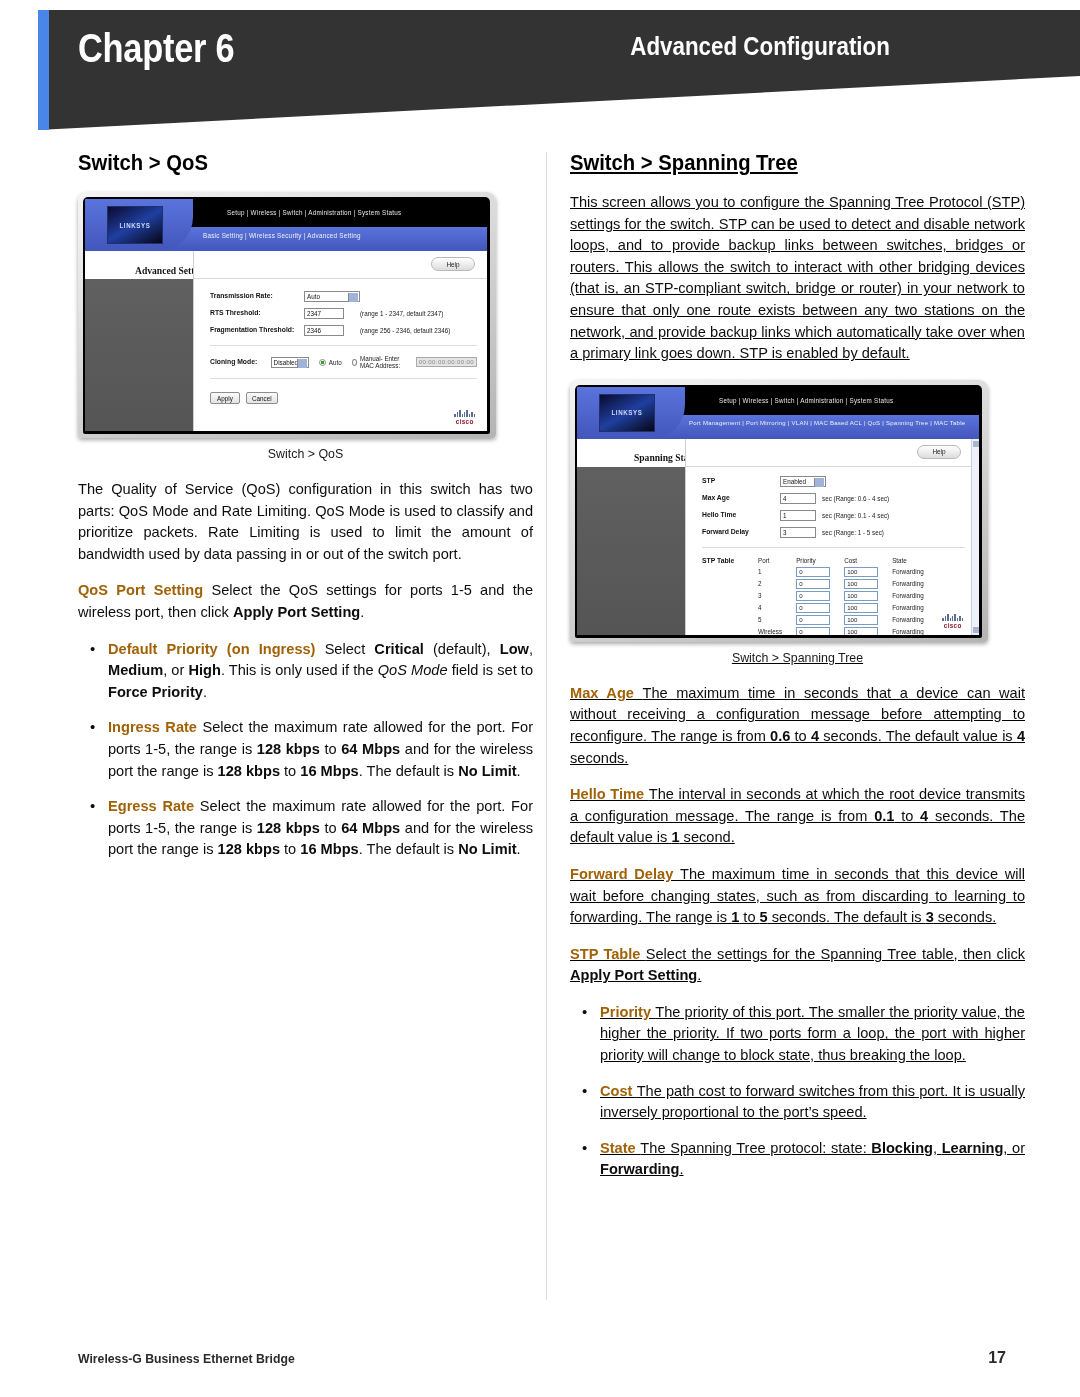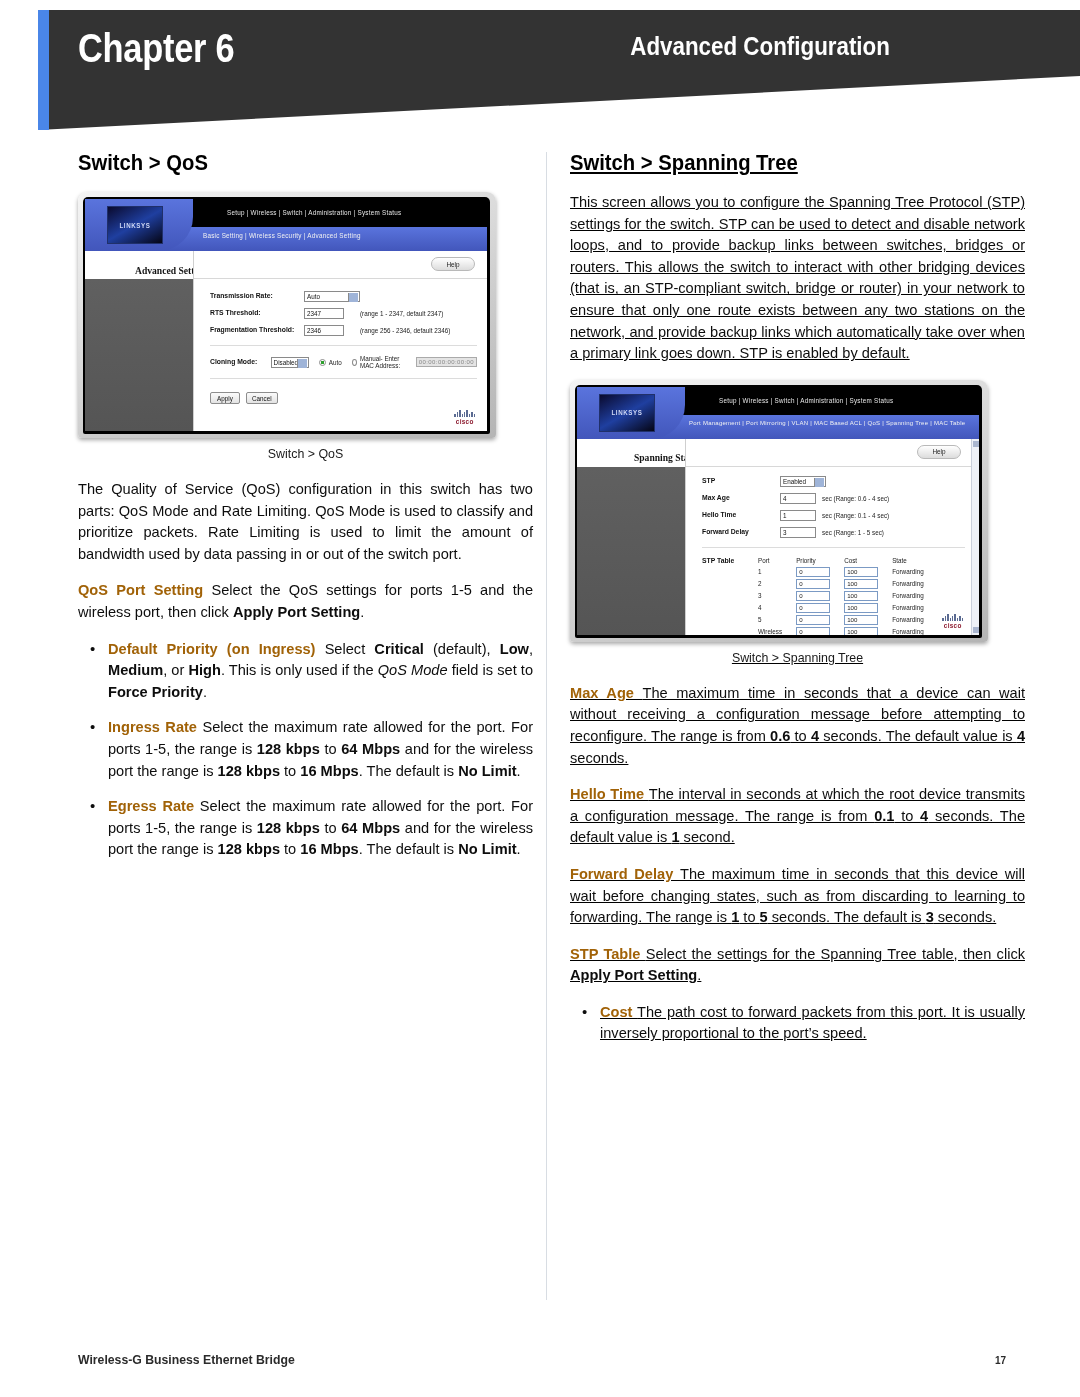--- a/index.html
+++ b/index.html
@@ -269,21 +269,21 @@
     position: absolute; left: 78px; right: 74px; bottom: 30px;
     display: flex; justify-content: space-between; align-items: baseline;
   }
   .footer .fl {
     font-family: "Liberation Sans Narrow", "Liberation Sans", sans-serif;
     font-size: 13.6px; font-weight: bold; color: #2b2b2b;
     transform: scaleX(0.9); transform-origin: left center;
   }
   .footer .fr {
     font-family: "Liberation Sans Narrow", "Liberation Sans", sans-serif;
-    font-size: 10px; font-weight: bold; color: #2b2b2b;
+    font-size: 16px; font-weight: bold; color: #2b2b2b;
   }
 </style>
 </head>
 <body>
 
 <div class="header">
   <div class="header-dark"></div>
   <div class="header-stripe"></div>
   <div class="chapter-title">Chapter 6</div>
   <div class="chapter-section">Advanced Configuration</div>
@@ -558,21 +558,23 @@
   <div class="fig-caption">Switch &gt; Spanning Tree</div>
 
   <div id="right-paragraphs">
       <p class="body"><span class="term">Max Age </span><span>The maximum time in seconds that a device can wait without receiving a configuration message before attempting to reconfigure. The range is from </span><span class="b">0.6</span><span> to </span><span class="b">4</span><span> seconds. The default value is </span><span class="b">4</span><span> seconds.</span></p>
       <p class="body"><span class="term">Hello Time </span><span>The interval in seconds at which the root device transmits a configuration message. The range is from </span><span class="b">0.1</span><span> to </span><span class="b">4</span><span> seconds. The default value is </span><span class="b">1</span><span> second.</span></p>
       <p class="body"><span class="term">Forward Delay </span><span>The maximum time in seconds that this device will wait before changing states, such as from discarding to learning to forwarding. The range is </span><span class="b">1</span><span> to </span><span class="b">5</span><span> seconds. The default is </span><span class="b">3</span><span> seconds.</span></p>
       <p class="body"><span class="term">STP Table </span><span>Select the settings for the Spanning Tree table, then click </span><span class="b">Apply Port Setting</span><span>.</span></p>
     </div>
 
   <ul class="bullets" id="right-bullets">
-      <li><span class="term">Cost </span><span>The path cost to forward packets from this port. It is usually inversely proportional to the port’s speed.</span></li>
+      <li><span class="term">Priority </span><span>The priority of this port. The smaller the priority value, the higher the priority. If two ports form a loop, the port with higher priority will change to block state, thus breaking the loop.</span></li>
+      <li><span class="term">Cost </span><span>The path cost to forward switches from this port. It is usually inversely proportional to the port’s speed.</span></li>
+      <li><span class="term">State </span><span>The Spanning Tree protocol: state: </span><span class="b">Blocking</span><span>, </span><span class="b">Learning</span><span>, or </span><span class="b">Forwarding</span><span>.</span></li>
     </ul>
 
 
 </div>
 
 <div class="footer">
   <div class="fl">Wireless-G Business Ethernet Bridge</div>
   <div class="fr">17</div>
 </div>
 

